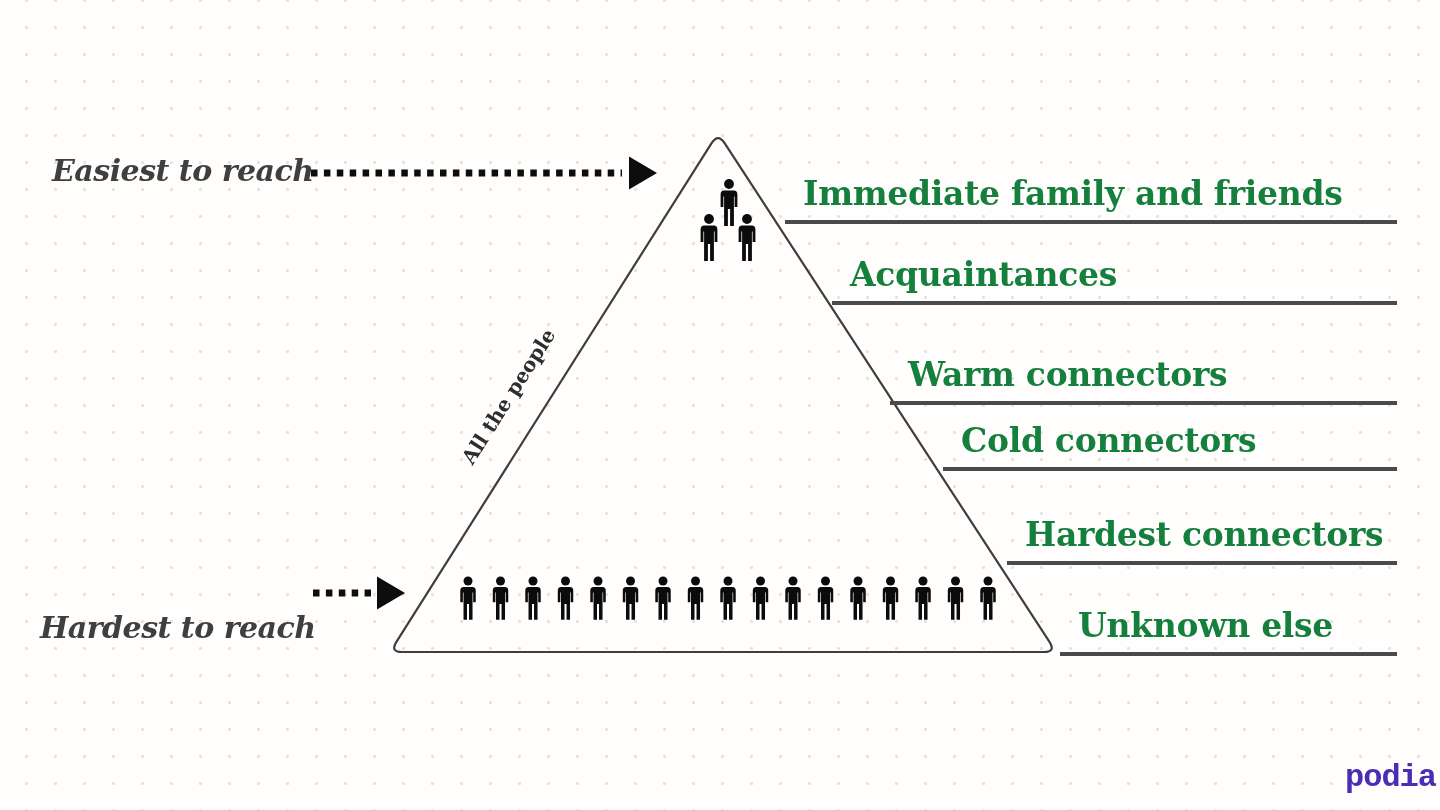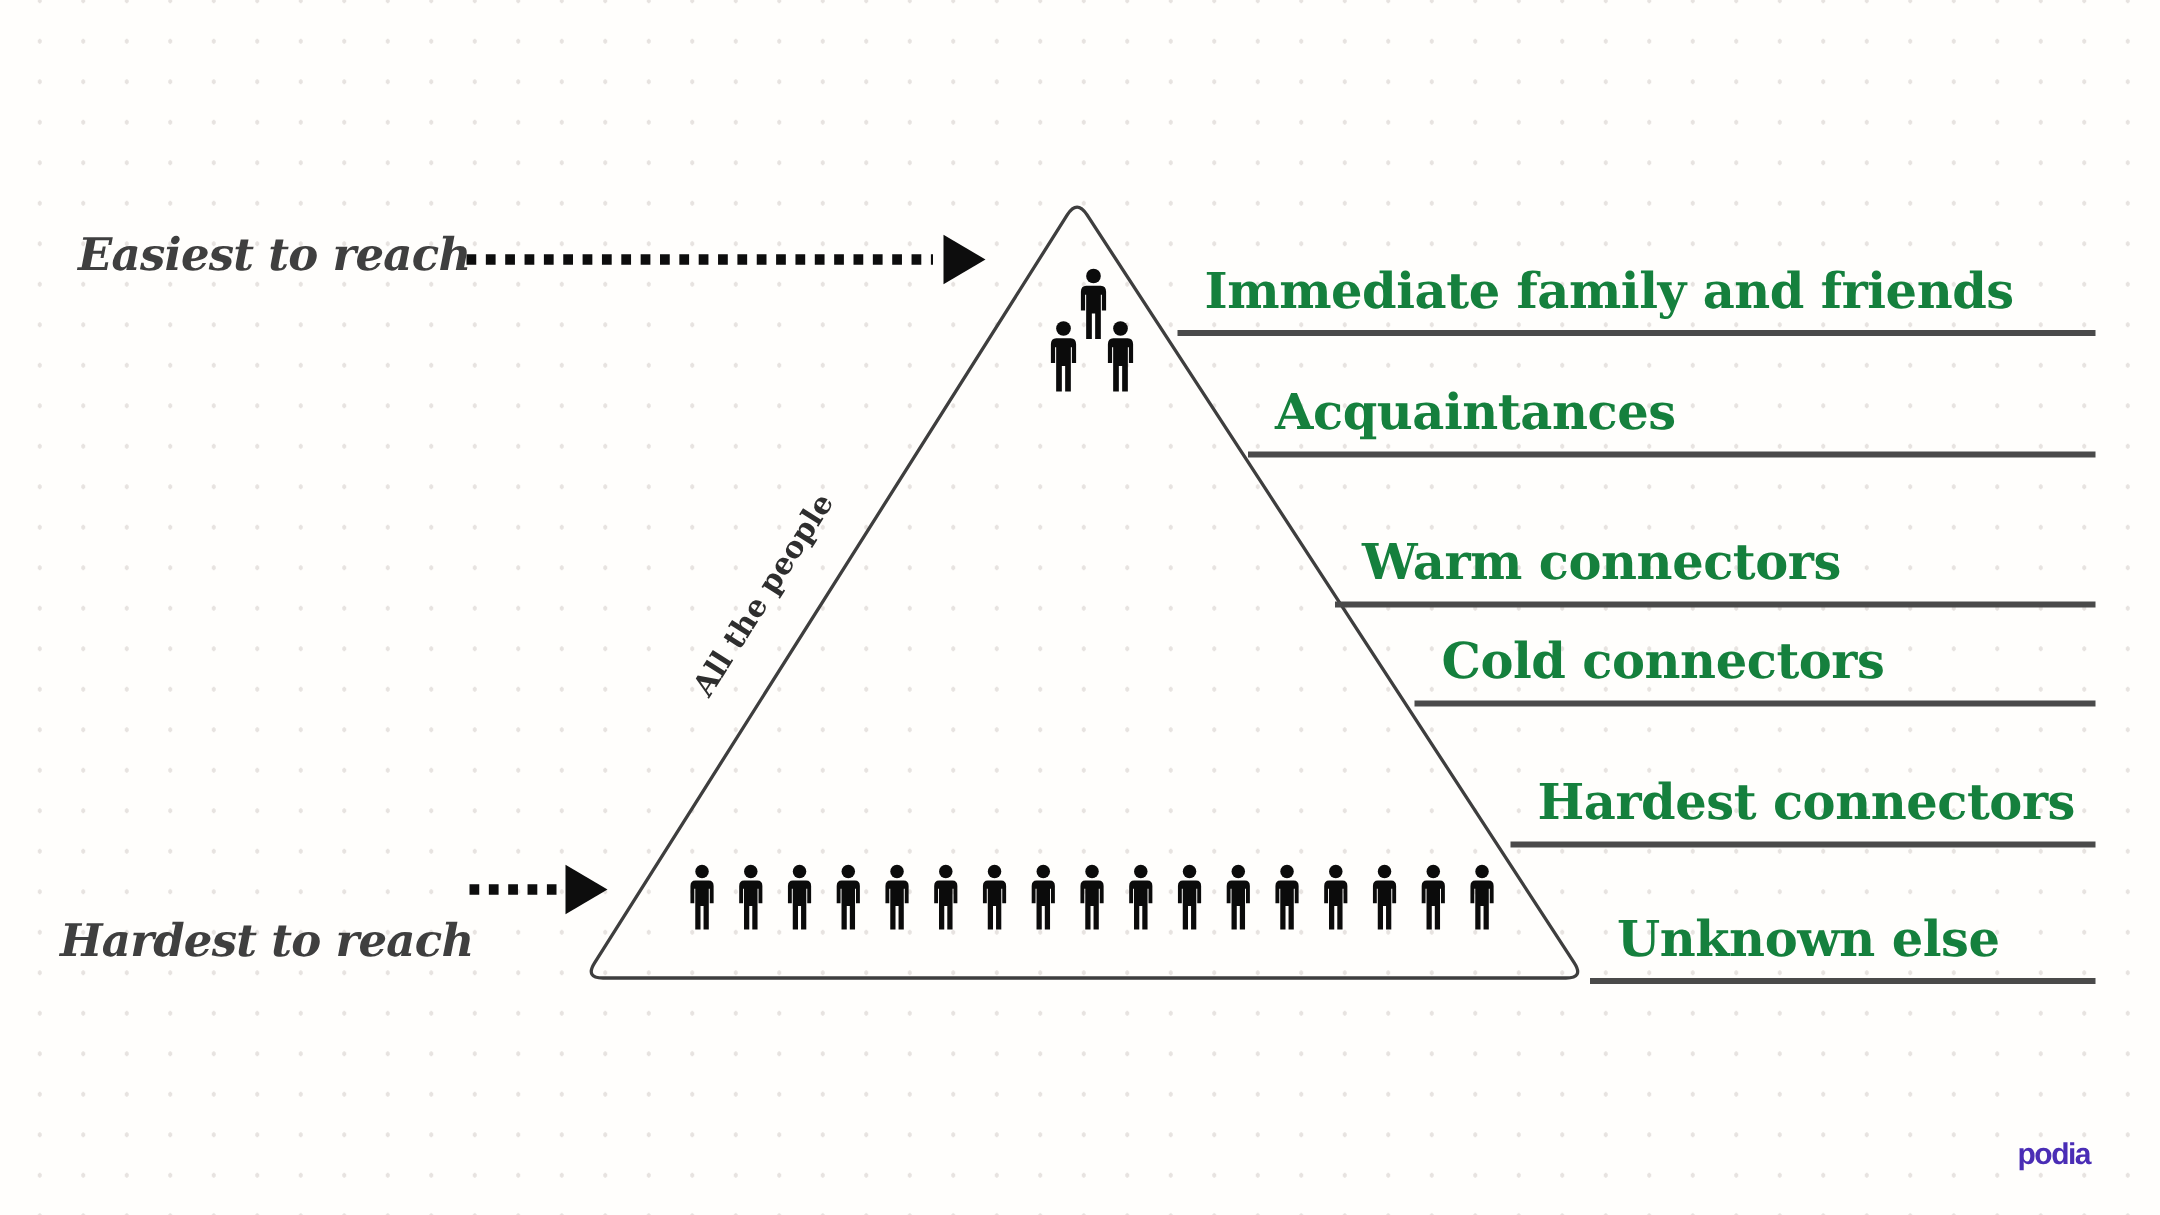--- a/index.html
+++ b/index.html
@@ -32,22 +32,22 @@
     padding:0 0 6px 18px;
   }
   .tier.t1{left:785px;top:174px;}
   .tier.t2{left:832px;top:255px;}
   .tier.t3{left:890px;top:355px;}
   .tier.t4{left:943px;top:421px;}
   .tier.t5{left:1007px;top:515px;}
   .tier.t6{left:1060px;top:606px;}
   .logo{
     position:absolute;left:1345px;top:759px;
-    font-family:Liberation Sans, sans-serif;
-    font-weight:700;font-size:20px;letter-spacing:-1px;
+    font-family:Liberation Mono, monospace;
+    font-weight:700;font-size:32px;letter-spacing:-1px;
     color:#4a2db5;
   }
   svg.graphic{position:absolute;left:0;top:0;}
 </style>
 </head>
 <body>
 
 <svg class="graphic" width="1440" height="810" viewBox="0 0 1440 810">
   <defs>
     <g id="person-shape" fill="#0b0b0b">

